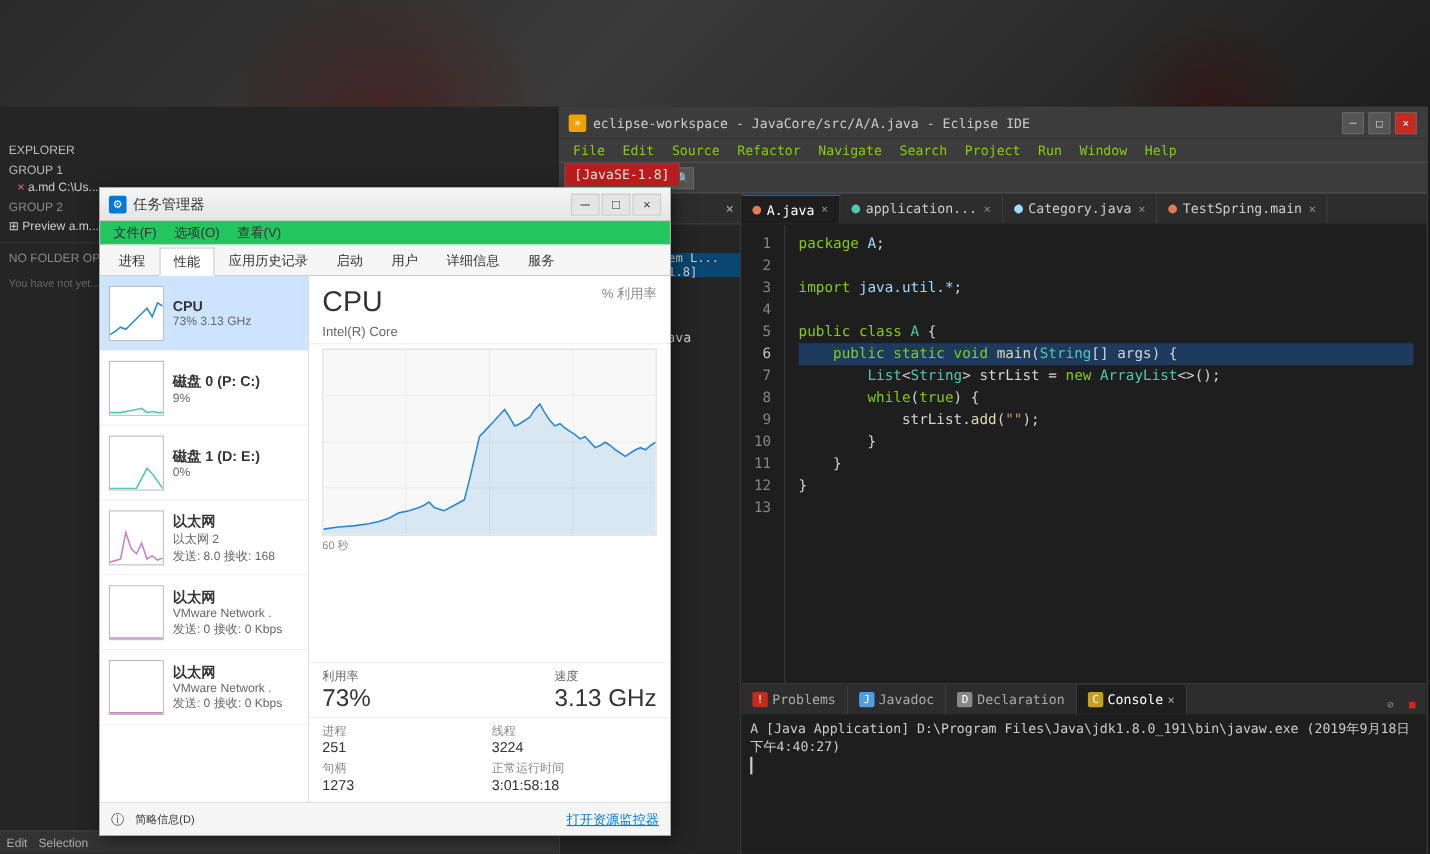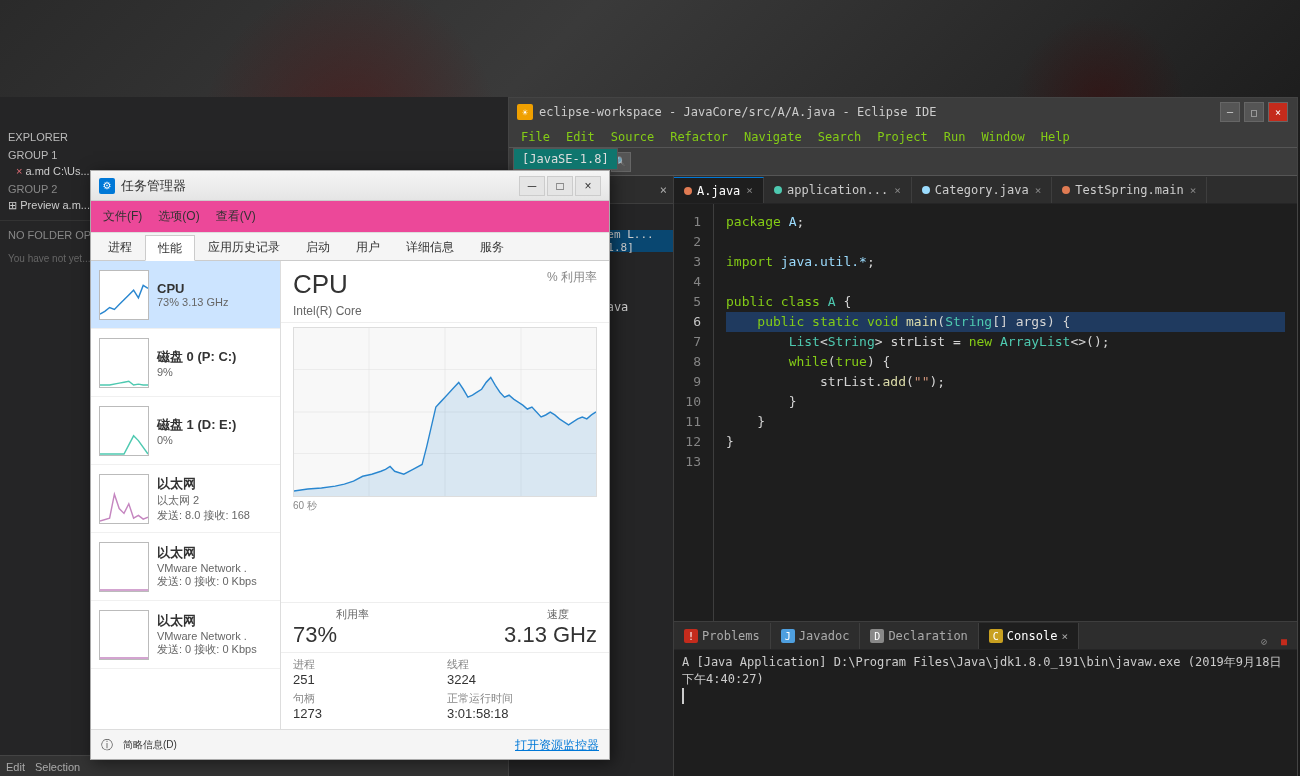--- a/index.html
+++ b/index.html
@@ -355,22 +355,22 @@
       width: 26px; height: 20px;
       background: #e5e5e5;
       border: 1px solid #ccc;
       cursor: pointer;
       font-size: 12px;
       display: flex; align-items: center; justify-content: center;
       color: #333;
     }
 
     .tm-menubar {
-      height: 32px;
-      background: #ec4899;
+      height: 22px;
+      background: #22c55e;
       display: flex;
       align-items: center;
       padding: 0 4px;
       border-bottom: 1px solid #ddd;
       flex-shrink: 0;
     }
     .tm-menubar span {
       font-size: 12px;
       color: #333;
       padding: 0 8px;
@@ -506,21 +506,20 @@
     .cpu-stats-row {
       display: flex;
       padding: 4px 12px;
       border-bottom: 1px solid #eee;
       justify-content: space-between;
     }
     .stat-group { }
     .stat-label {
       font-size: 11px;
       color: #666;
-      margin-left: 43px;
     }
     .stat-value {
       font-size: 22px;
       color: #333;
       font-weight: 300;
     }
 
     .cpu-details-grid {
       display: grid;
       grid-template-columns: 1fr 1fr;
@@ -581,21 +580,21 @@
     
     ::-webkit-scrollbar { width: 6px; height: 6px; }
     ::-webkit-scrollbar-track { background: #f0f0f0; }
     ::-webkit-scrollbar-thumb { background: #ccc; }
 
     
     .tree-tooltip {
       position: absolute;
       top: 148px;
       left: 513px;
-      background: #0f766e;
+      background: #b91c1c;
       border: 1px solid #555;
       padding: 3px 8px;
       font-size: 12px;
       color: #ddd;
       z-index: 200;
       white-space: nowrap;
       font-family: Consolas, monospace;
     }
   </style>
 </head>

